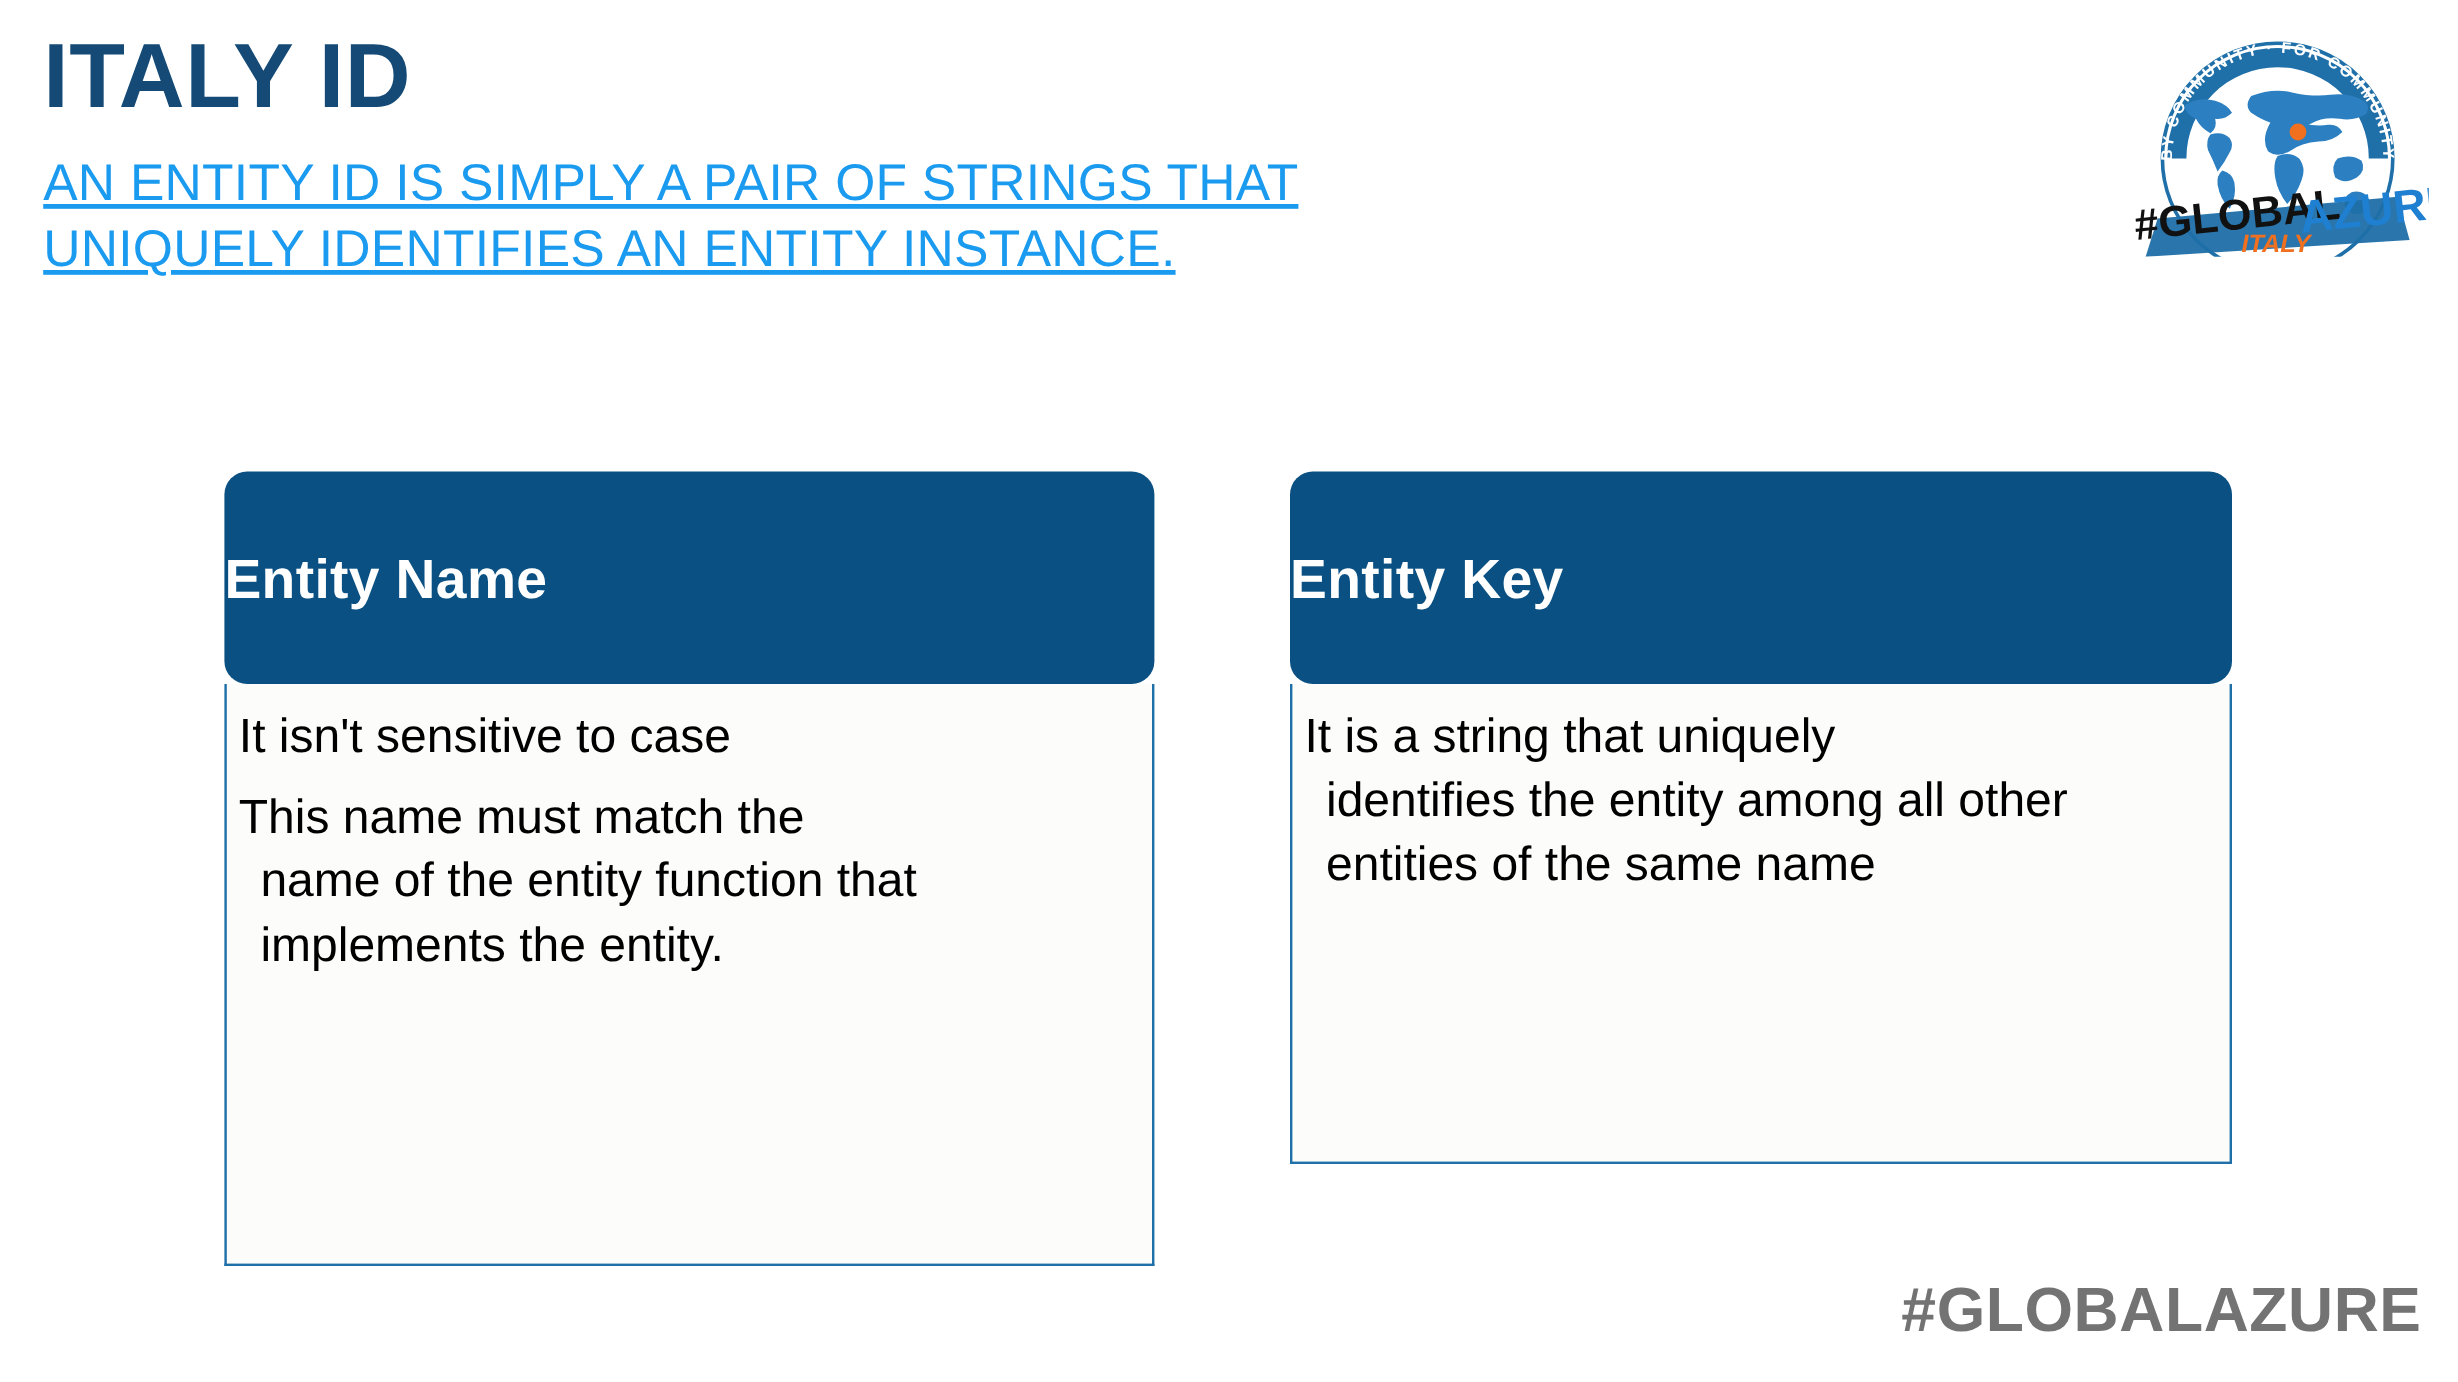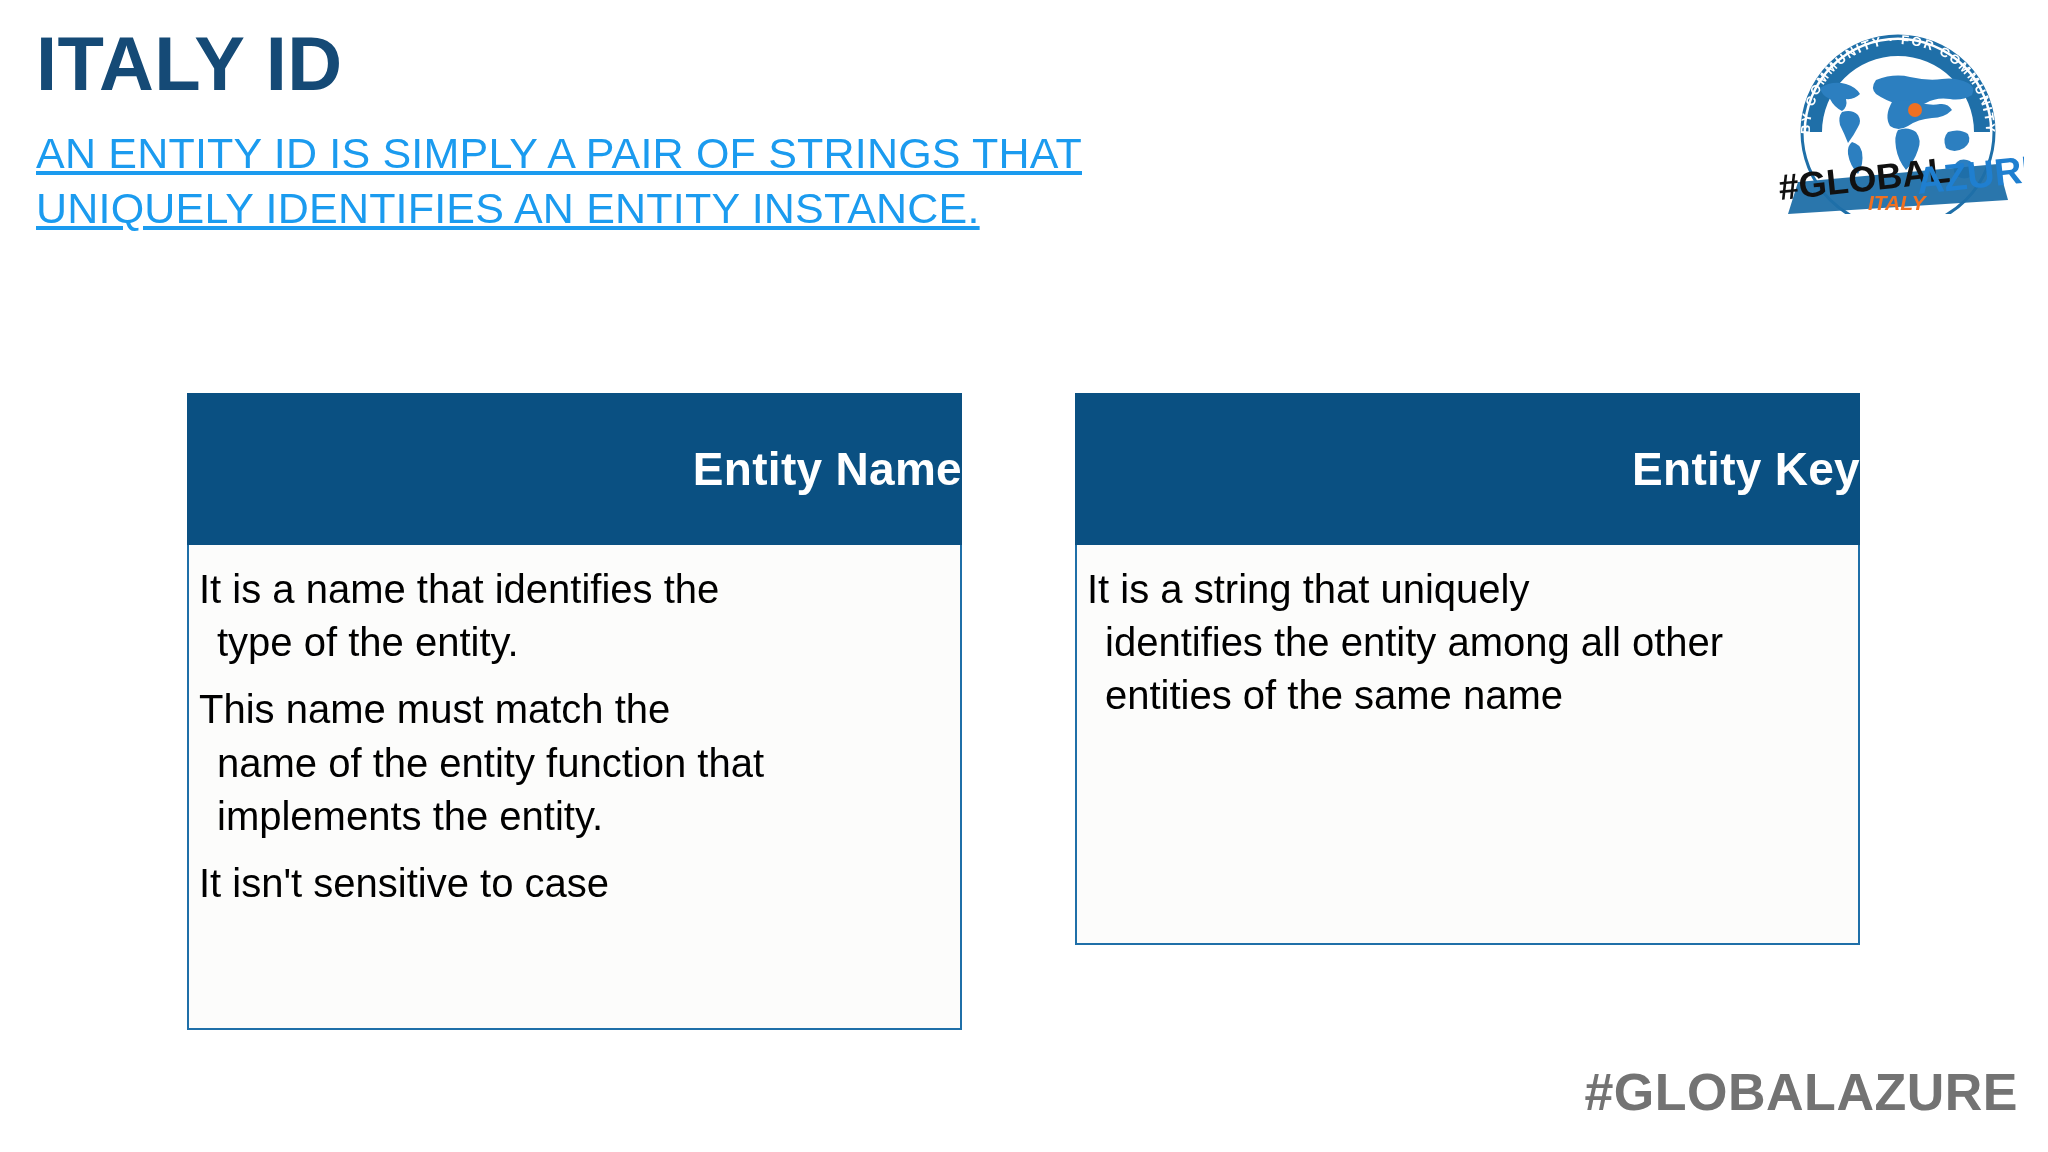--- a/index.html
+++ b/index.html
@@ -60,26 +60,27 @@
 
   
   .table {
     position: absolute;
     top: 393px;
   }
   .table.left  { left: 187px;  width: 775px; }
   .table.right { left: 1075px; width: 785px; }
 
   .table-head {
-    height: 152px;
+    height: 177px;
     background: #0A5082;
     display: flex;
     align-items: center;
-    justify-content: flex-end;
+    justify-content: flex-start;
     box-sizing: border-box;
+    border-radius: 19px;
   }
   .table-head-label {
     color: #ffffff;
     font-size: 46px;
     font-weight: bold;
     letter-spacing: 0.3px;
   }
 
   .table-body {
     height: 485px;
@@ -155,29 +156,25 @@
       <text x="108" y="214" font-family="Liberation Sans, sans-serif" font-size="14" font-weight="bold" fill="#ffffff">2021</text>
     </svg>
   </div>
 
   <div class="table left">
     <div class="table-head">
       <span class="table-head-label">Entity Name</span>
     </div>
     <div class="table-body">
       <p class="cell-para">
-        <span>It is a name that identifies the</span>
-        <span class="cont">type of the entity.</span>
+        <span>It isn't sensitive to case</span>
       </p>
       <p class="cell-para">
         <span>This name must match the</span>
         <span class="cont">name of the entity function that implements the entity.</span>
-      </p>
-      <p class="cell-para">
-        <span>It isn't sensitive to case</span>
       </p>
     </div>
   </div>
 
   <div class="table right">
     <div class="table-head">
       <span class="table-head-label">Entity Key</span>
     </div>
     <div class="table-body">
       <p class="cell-para">

